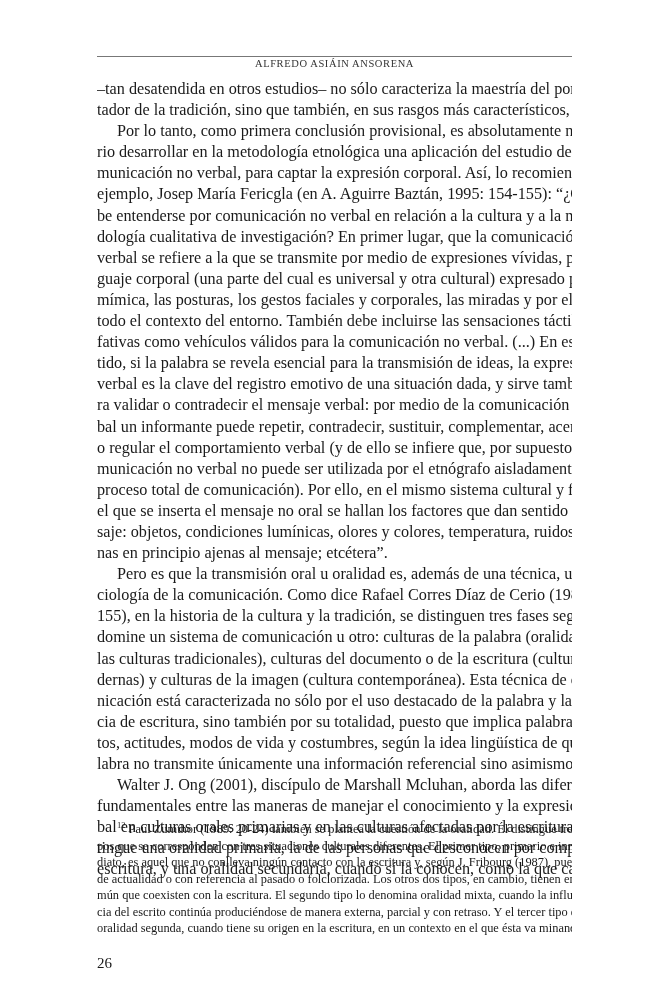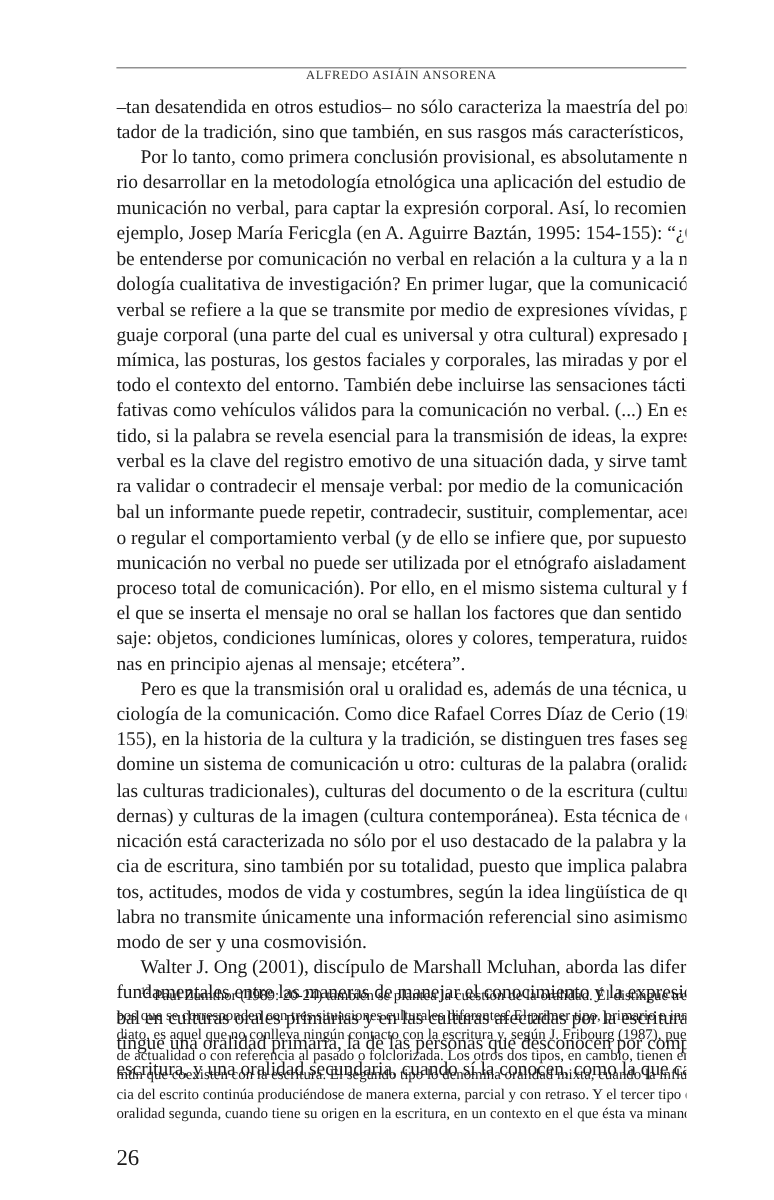--- a/index.html
+++ b/index.html
@@ -89,21 +89,21 @@
     .fline.indent { text-indent: 20px; }
     sup.fnmark {
       font-size: 8.5px;
       vertical-align: 5px;
       line-height: 0;
     }
     .page-number {
       position: absolute;
       top: 955px;
       left: 0;
-      font-size: 19px;
+      font-size: 15px;
     }
   </style>
 </head>
 <body>
 
 <div class="page">
   <div class="running-head">ALFREDO ASIÁIN ANSORENA</div>
   <div class="head-rule"></div>
 
   <div class="body-text" id="body-text">
@@ -138,21 +138,20 @@
         <span class="line indent"><span>Pero es que la transmisión oral u oralidad es, además de una técnica, una so-</span></span>
         <span class="line"><span>ciología de la comunicación. Como dice Rafael Corres Díaz de Cerio (1980: 154-</span></span>
         <span class="line"><span>155), en la historia de la cultura y la tradición, se distinguen tres fases según pre-</span></span>
         <span class="line"><span>domine un sistema de comunicación u otro: culturas de la palabra (oralidad en</span></span>
         <span class="line"><span>las culturas tradicionales), culturas del documento o de la escritura (culturas mo-</span></span>
         <span class="line"><span>dernas) y culturas de la imagen (cultura contemporánea). Esta técnica de comu-</span></span>
         <span class="line"><span>nicación está caracterizada no sólo por el uso destacado de la palabra y la ausen-</span></span>
         <span class="line"><span>cia de escritura, sino también por su totalidad, puesto que implica palabras, ges-</span></span>
         <span class="line"><span>tos, actitudes, modos de vida y costumbres, según la idea lingüística de que la pa-</span></span>
         <span class="line"><span>labra no transmite únicamente una información referencial sino asimismo un</span></span>
-        <span class="line last"><span>modo de ser y una cosmovisión.</span></span>
       </div>
       <div>
         <span class="line indent"><span>Walter J. Ong (2001), discípulo de Marshall Mcluhan, aborda las diferencias</span></span>
         <span class="line"><span>fundamentales entre las maneras de manejar el conocimiento y la expresión ver-</span></span>
         <span class="line"><span>bal en culturas orales primarias y en las culturas afectadas por la escritura. Dis-</span></span>
         <span class="line"><span>tingue una oralidad primaria, la de las personas que desconocen por completo la</span></span>
         <span class="line"><span>escritura, y una oralidad secundaria, cuando sí la conocen, como la que caracte-</span></span>
       </div>
     </div>
 

